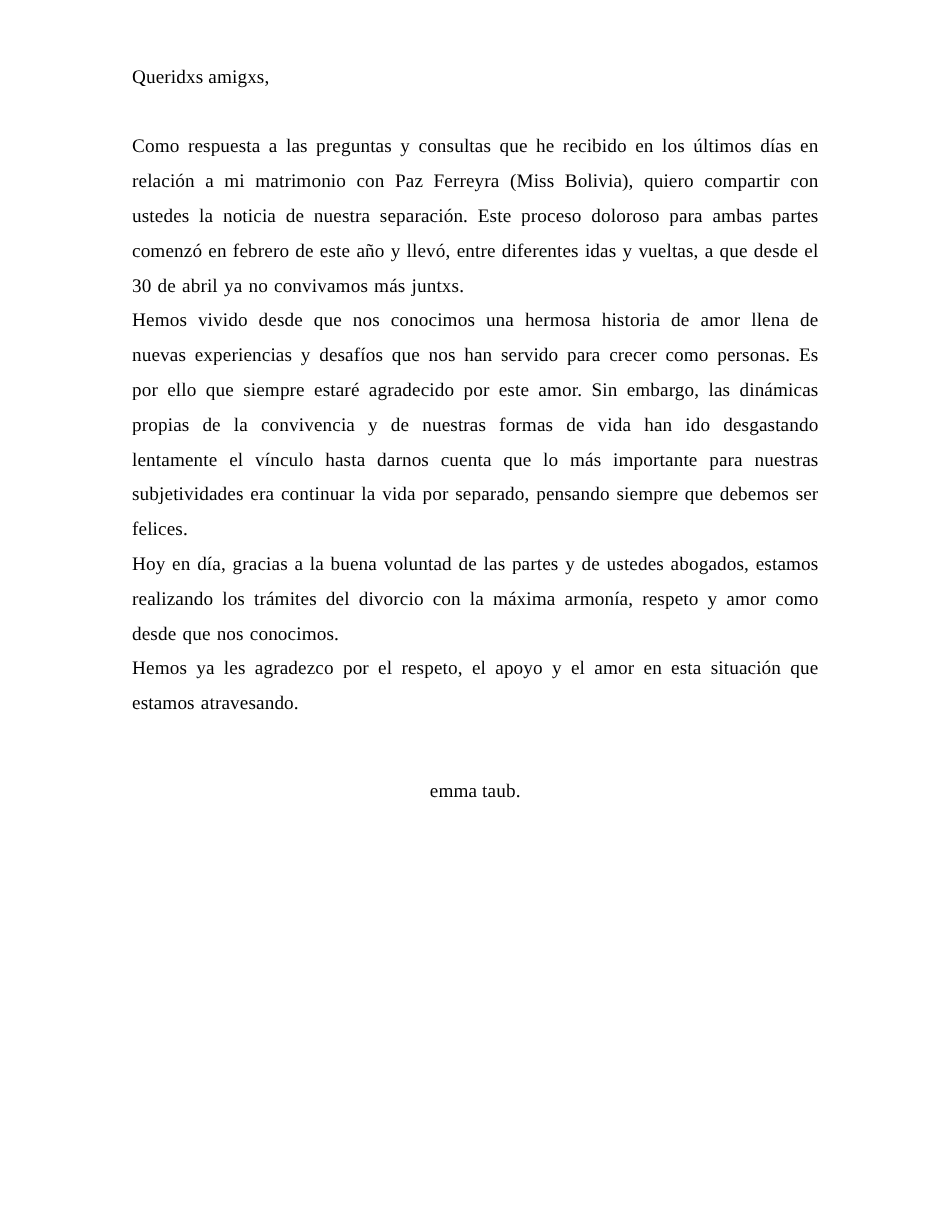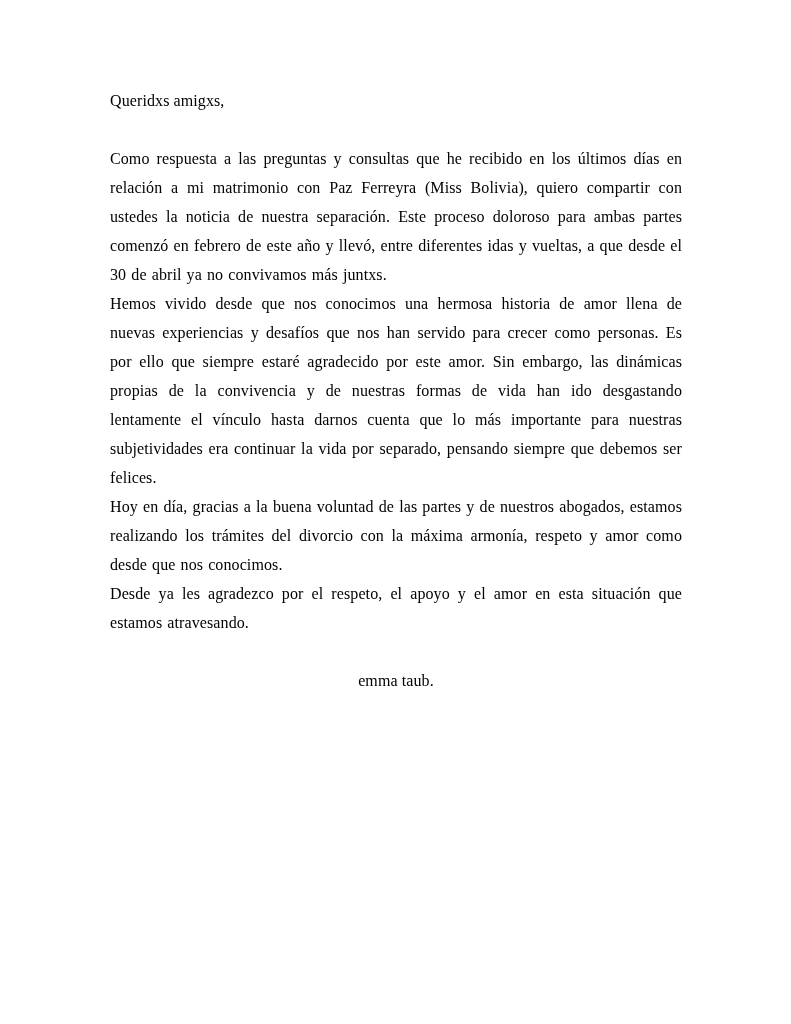--- a/index.html
+++ b/index.html
@@ -11,57 +11,57 @@
     width: 791px;
     height: 1024px;
     overflow: hidden;
     font-family: "Liberation Serif", "DejaVu Serif", serif;
     color: #000000;
   }
   .page {
     box-sizing: border-box;
     width: 791px;
     height: 1024px;
-    padding: 86px 109px 0 110px;
+    padding: 50px 109px 0 110px;
     background: #ffffff;
     font-size: 16px;
     line-height: 29px;
     letter-spacing: 0.1px;
   }
   .salutation {
     margin: 0 0 29px 0;
     text-align: left;
   }
   .para {
     margin: 0;
     text-align: justify;
     text-justify: inter-word;
     hyphens: none;
     word-spacing: 1px;
   }
   .signature-block {
-    margin-top: 29px;
+    margin-top: 44px;
     text-align: center;
   }
   .signature, .date-line {
     margin: 0;
     text-align: center;
   }
 </style>
 </head>
 <body>
 
 <div class="page">
   <p class="salutation">Queridxs amigxs,</p>
 
   <p class="para">Como respuesta a las preguntas y consultas que he recibido en los últimos días en relación a mi matrimonio con Paz Ferreyra (Miss Bolivia), quiero compartir con ustedes la noticia de nuestra separación. Este proceso doloroso para ambas partes comenzó en febrero de este año y llevó, entre diferentes idas y vueltas, a que desde el 30 de abril ya no convivamos más juntxs.</p>
 
   <p class="para">Hemos vivido desde que nos conocimos una hermosa historia de amor llena de nuevas experiencias y desafíos que nos han servido para crecer como personas. Es por ello que siempre estaré agradecido por este amor. Sin embargo, las dinámicas propias de la convivencia y de nuestras formas de vida han ido desgastando lentamente el vínculo hasta darnos cuenta que lo más importante para nuestras subjetividades era continuar la vida por separado, pensando siempre que debemos ser felices.</p>
 
 
-  <p class="para">Hoy en día, gracias a la buena voluntad de las partes y de nuestros abogados, estamos realizando los trámites del divorcio con la máxima armonía, respeto y amor como desde que nos conocimos.</p>
+  <p class="para">Hoy en día, gracias a la buena voluntad de las partes y de ustedes abogados, estamos realizando los trámites del divorcio con la máxima armonía, respeto y amor como desde que nos conocimos.</p>
 
-  <p class="para">Desde ya les agradezco por el respeto, el apoyo y el amor en esta situación que estamos atravesando.</p>
+  <p class="para">Hemos ya les agradezco por el respeto, el apoyo y el amor en esta situación que estamos atravesando.</p>
 
   <div class="signature-block">
     <p class="signature">emma taub.</p>
   </div>
 </div>
 
 </body></html>

